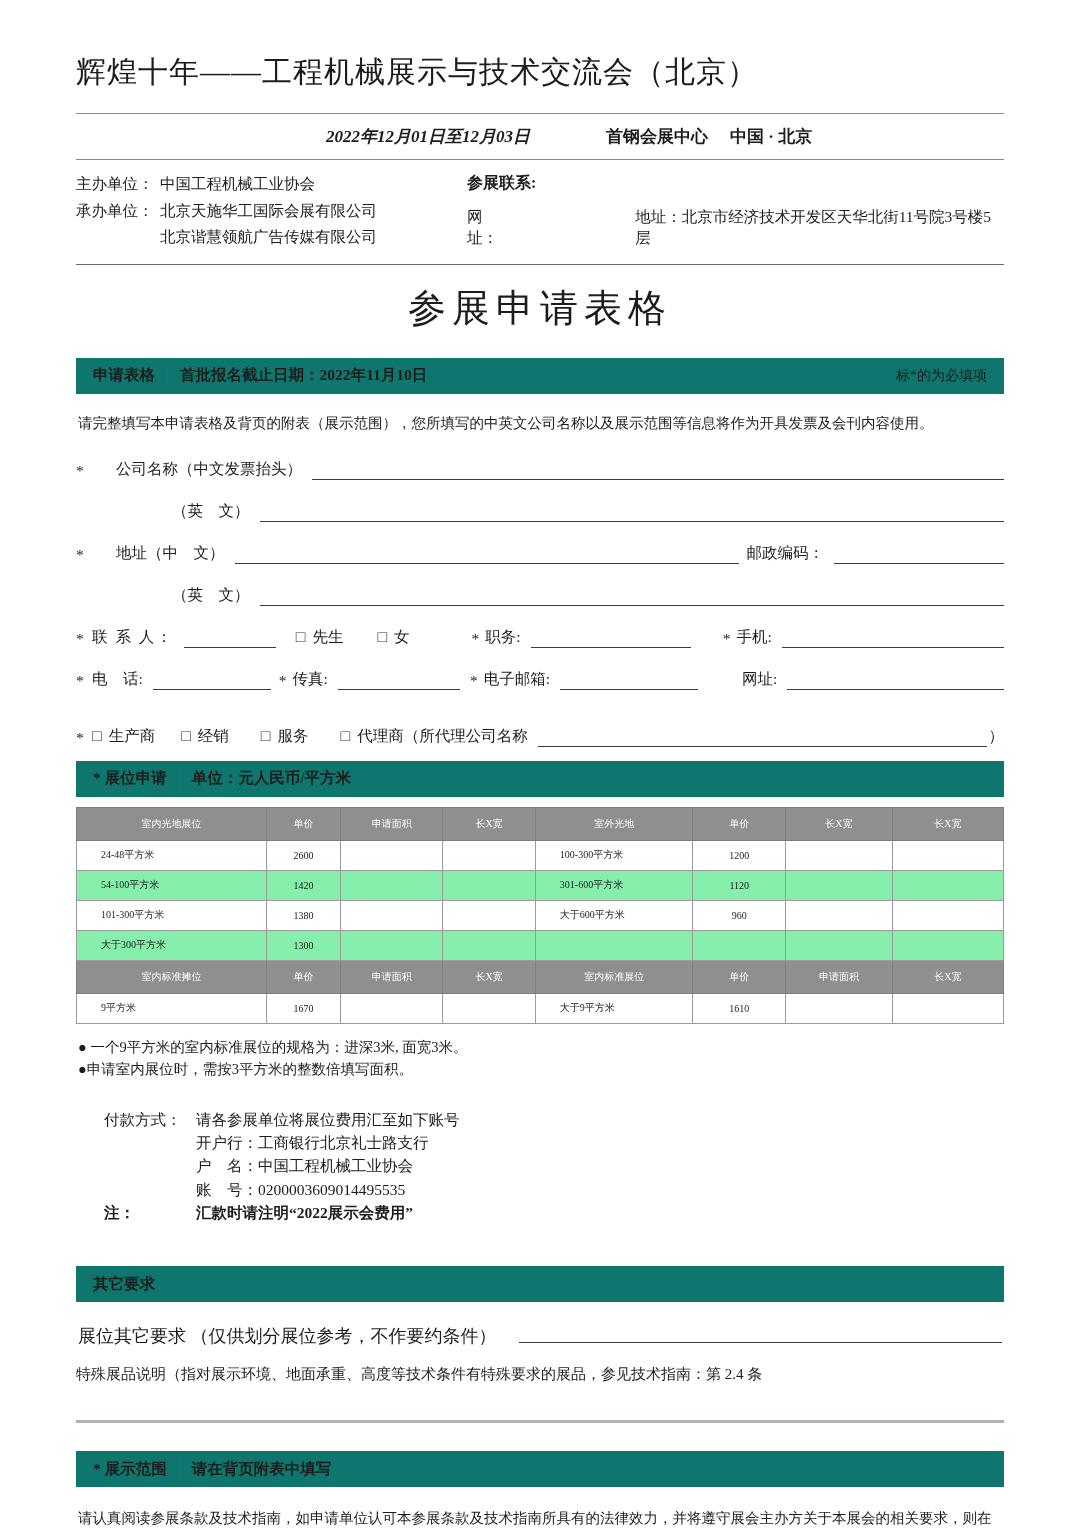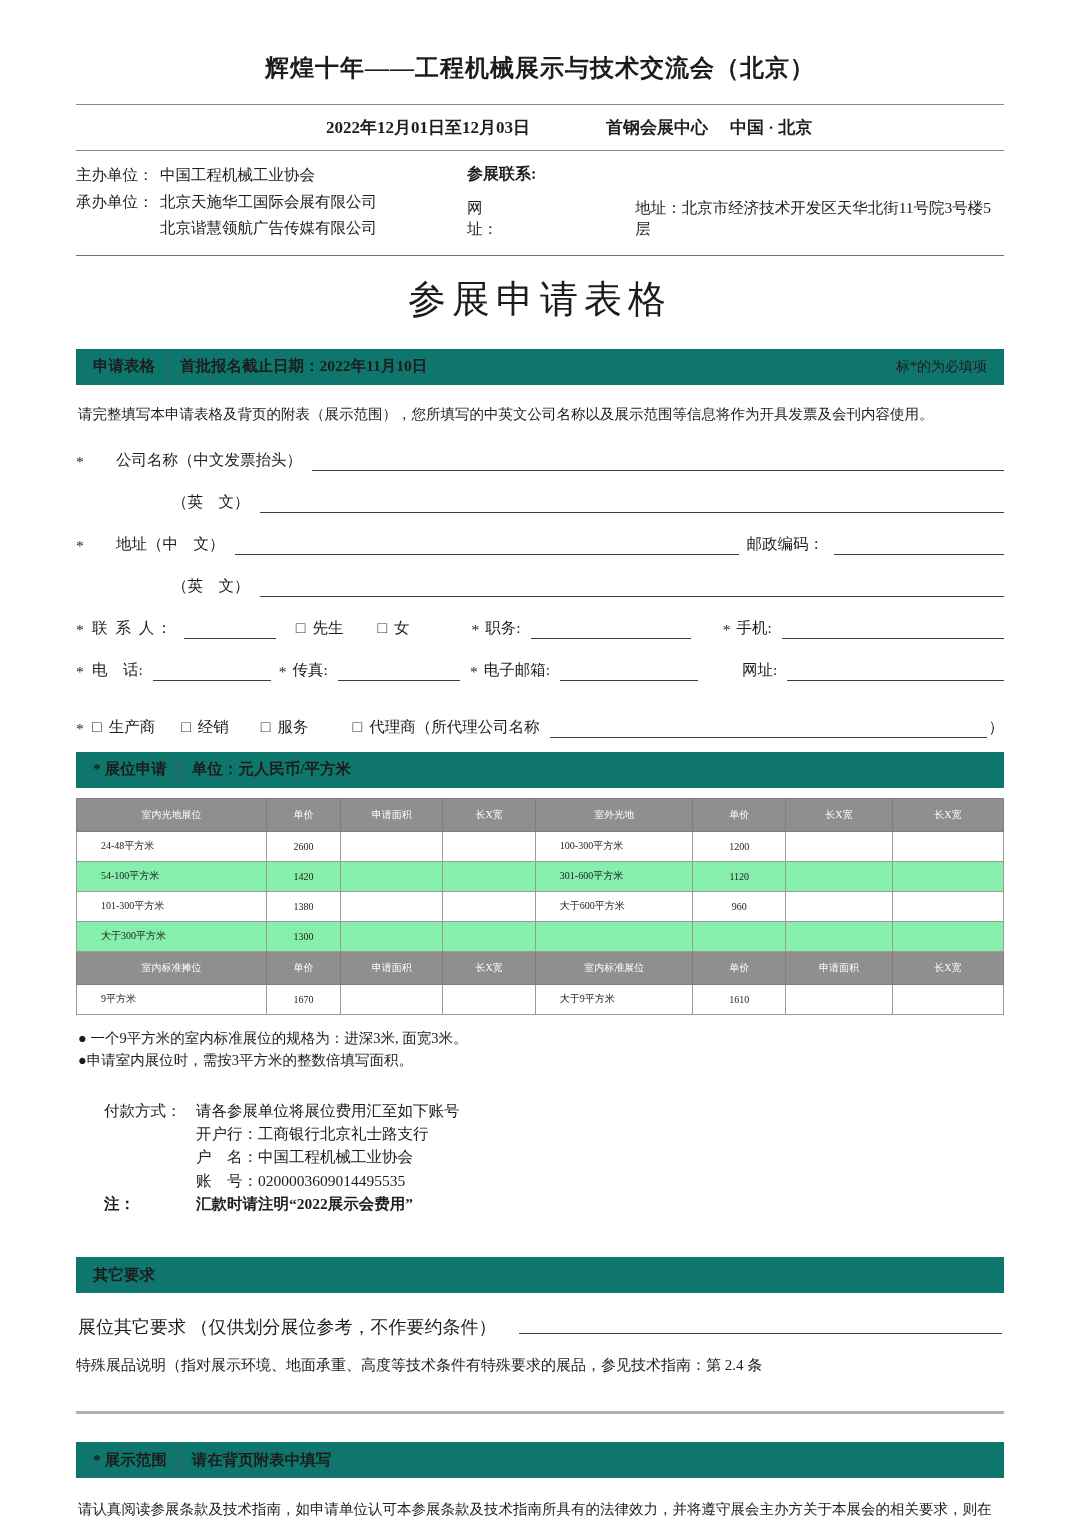--- a/index.html
+++ b/index.html
@@ -3,27 +3,27 @@
 <meta charset="utf-8">
 <style>
   html,body { margin:0; padding:0; }
   body {
     width:1080px; background:#ffffff;
     font-family:"Liberation Serif","DejaVu Serif",serif;
     color:#1c1c1c;
   }
   .page { box-sizing:border-box; width:1080px; min-height:1528px; padding:48px 76px 24px; position:relative; }
 
-  .doc-title { text-align:center; font-size:24px; font-weight:700; margin:4px 0 20px; letter-spacing:1px; }
+  .doc-title { font-size:30px; font-weight:400; margin:4px 0 20px; letter-spacing:1px; }
 
   .rule { border:0; border-top:1px solid #8a8a8a; margin:0; }
   .rule.dark { border-top:1px solid #6e6e6e; }
 
   .date-bar { display:flex; align-items:center; font-weight:700; font-size:17px; padding:11px 0; }
-  .date-bar .dates { margin-left:250px; }
+  .date-bar .dates { margin-left:250px;font-style:italic; }
   .date-bar .venue { margin-left:76px; }
   .date-bar .city  { margin-left:22px; }
 
   .org-block { display:flex; padding:11px 0 13px; font-size:15.5px; }
   .org-left { width:391px; }
   .org-row { display:flex; line-height:1.72; }
   .org-label { width:84px; flex:none; }
   .org-right { flex:1; display:flex; flex-direction:column; justify-content:space-between; }
   .contact-line { font-weight:700; font-size:16px; padding-top:2px; }
   .addr-line { display:flex; padding-bottom:2px; }
@@ -173,21 +173,21 @@
     <span class="blank fx" style="width:138px;"></span>
     <span style="margin-left:44px;">网址:</span>
     <span class="blank"></span>
   </div>
 
   <div class="f-row" style="margin-top:36px; margin-bottom:14px;">
     <span class="star-n">*</span>
     <span><span class="cbx">□</span><span>生产商</span></span>
     <span style="margin-left:26px;"><span class="cbx">□</span><span>经销</span></span>
     <span style="margin-left:32px;"><span class="cbx">□</span><span>服务</span></span>
-    <span style="margin-left:44px;"><span class="cbx">□</span><span>代理商（所代理公司名称</span></span>
+    <span style="margin-left:32px;"><span class="cbx">□</span><span>代理商（所代理公司名称</span></span>
     <span class="blank"></span>
     <span class="close-paren">）</span>
   </div>
 
   <div class="bar">
     <span class="bar-label">* 展位申请</span>
     <span class="bar-div"></span>
     <span class="bar-note">单位：元人民币/平方米</span>
   </div>
 

